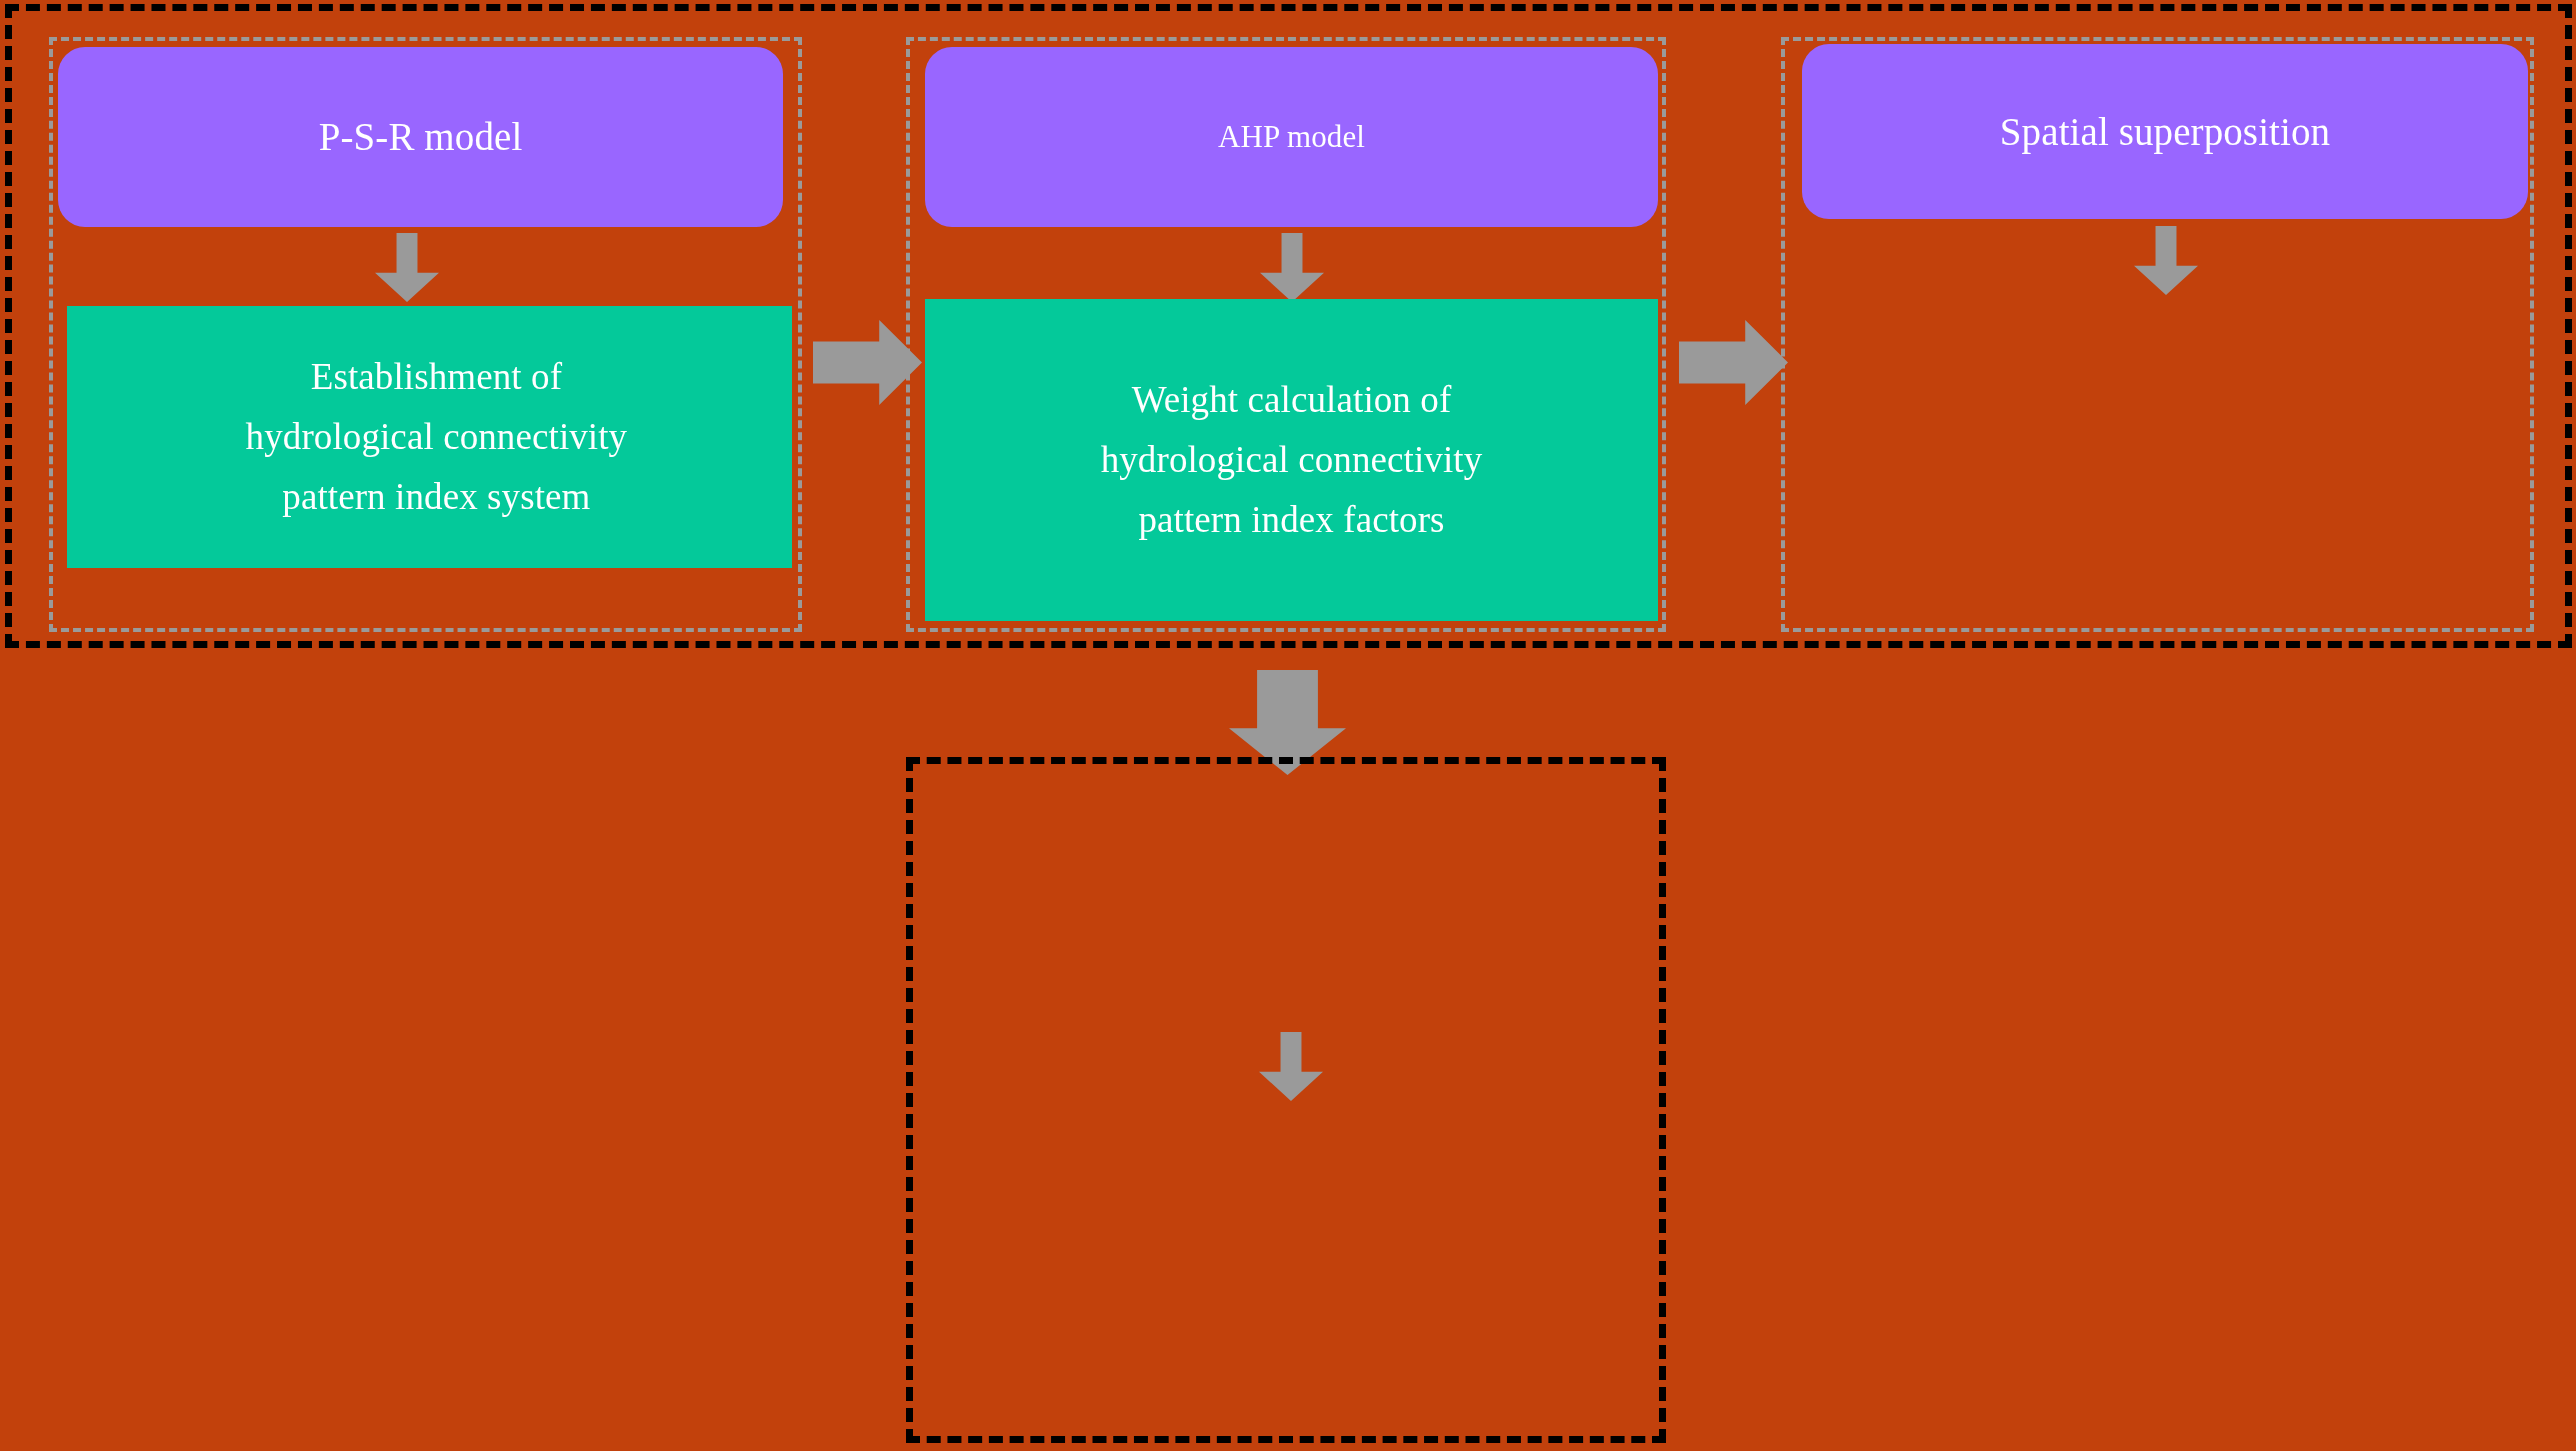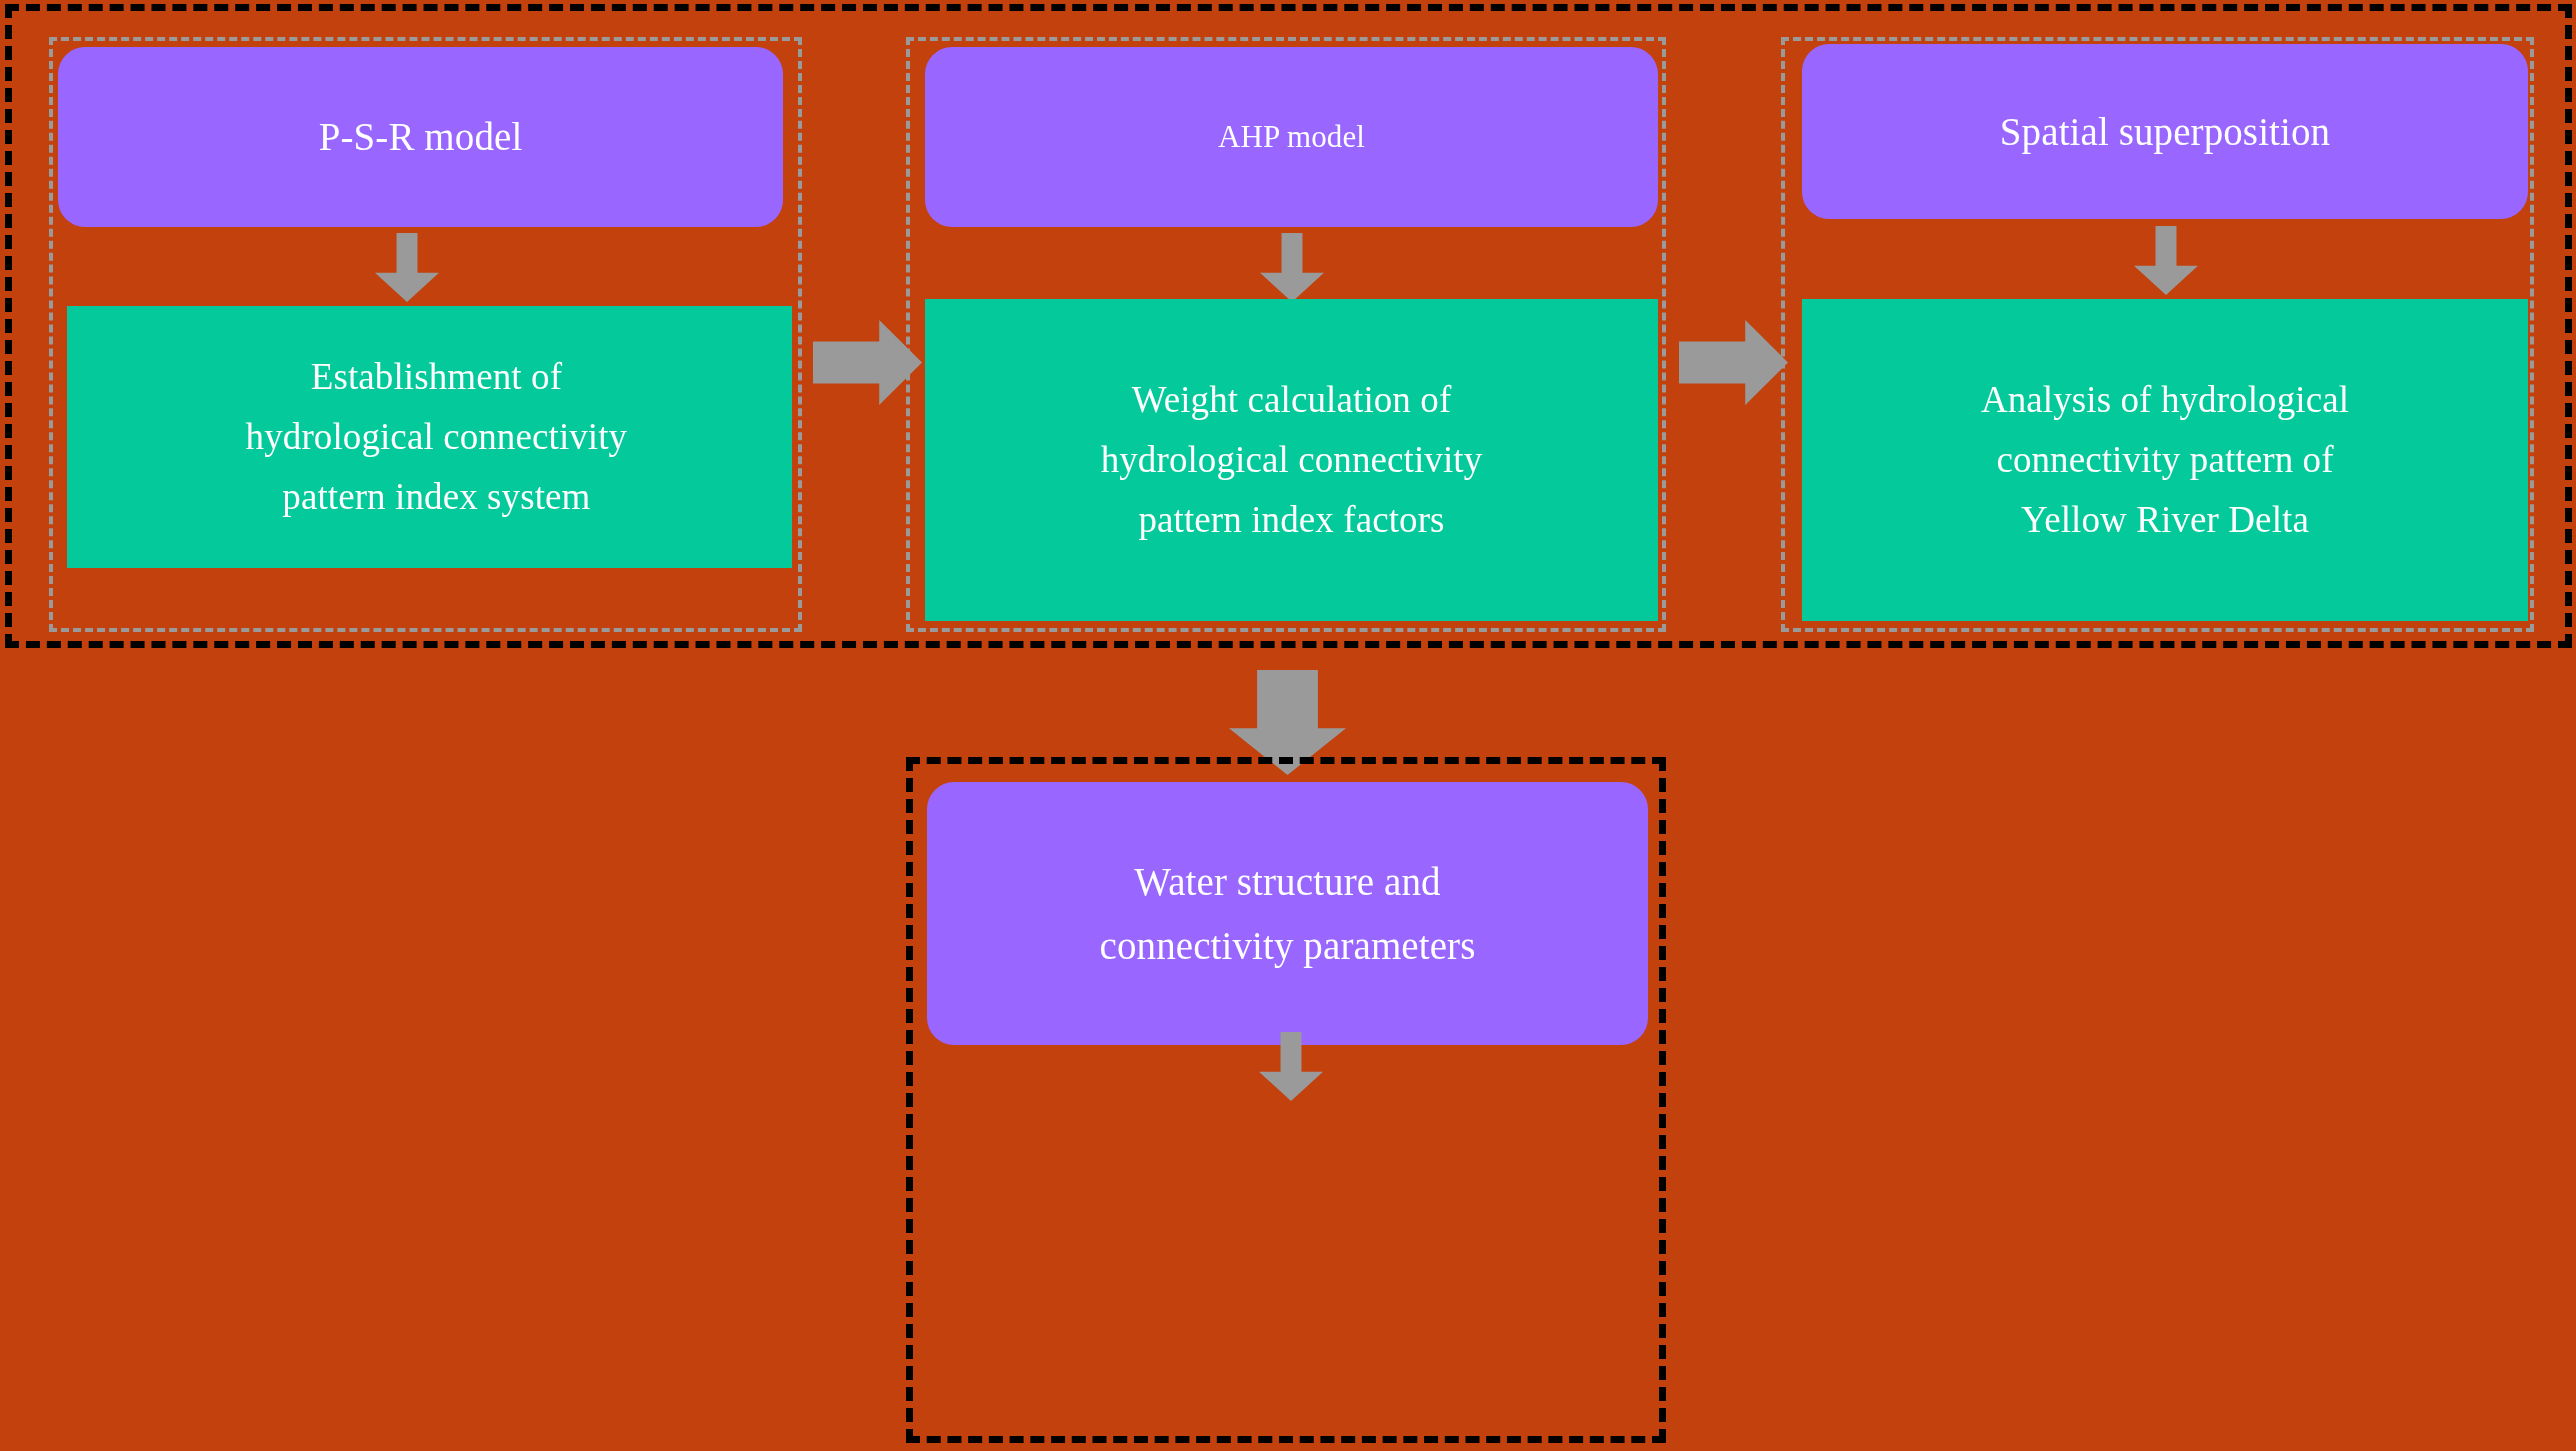--- a/index.html
+++ b/index.html
@@ -123,38 +123,29 @@
   <div class="node purple" style="left:1802px; top:44px; width:726px; height:175px; font-size:39px;">
     <span class="txt">Spatial superposition</span>
   </div>
 
   <div class="arrow" style="left:2134px; top:226px; width:64px; height:69px;">
     <svg viewBox="0 0 110 118" preserveAspectRatio="none" aria-hidden="true">
       <polygon points="37,0 73,0 73,68 110,68 55,118 0,68 37,68" fill="#9a9a9a"></polygon>
     </svg>
   </div>
 
-  <div class="node green" style="left:1802px; top:299px; width:726px; height:322px; font-size:37px;">
-    <span class="txt">Analysis of hydrological
-connectivity pattern of
-Yellow River Delta</span>
-  </div>
 
   <div class="arrow" style="left:1229px; top:670px; width:117px; height:105px;">
     <svg viewBox="0 0 200 180" preserveAspectRatio="none" aria-hidden="true">
       <polygon points="48,0 152,0 152,100 200,100 100,180 0,100 48,100" fill="#9a9a9a"></polygon>
     </svg>
   </div>
 
   <div class="outer-dashed" style="left:906px; top:757px; width:760px; height:686px;"></div>
 
-  <div class="node purple" style="left:927px; top:782px; width:721px; height:263px; font-size:39px;">
-    <span class="txt">Water structure and
-connectivity parameters</span>
-  </div>
 
   <div class="arrow" style="left:1259px; top:1032px; width:64px; height:69px;">
     <svg viewBox="0 0 110 118" preserveAspectRatio="none" aria-hidden="true">
       <polygon points="37,0 73,0 73,68 110,68 55,118 0,68 37,68" fill="#9a9a9a"></polygon>
     </svg>
   </div>
 
 
 </div>
 

